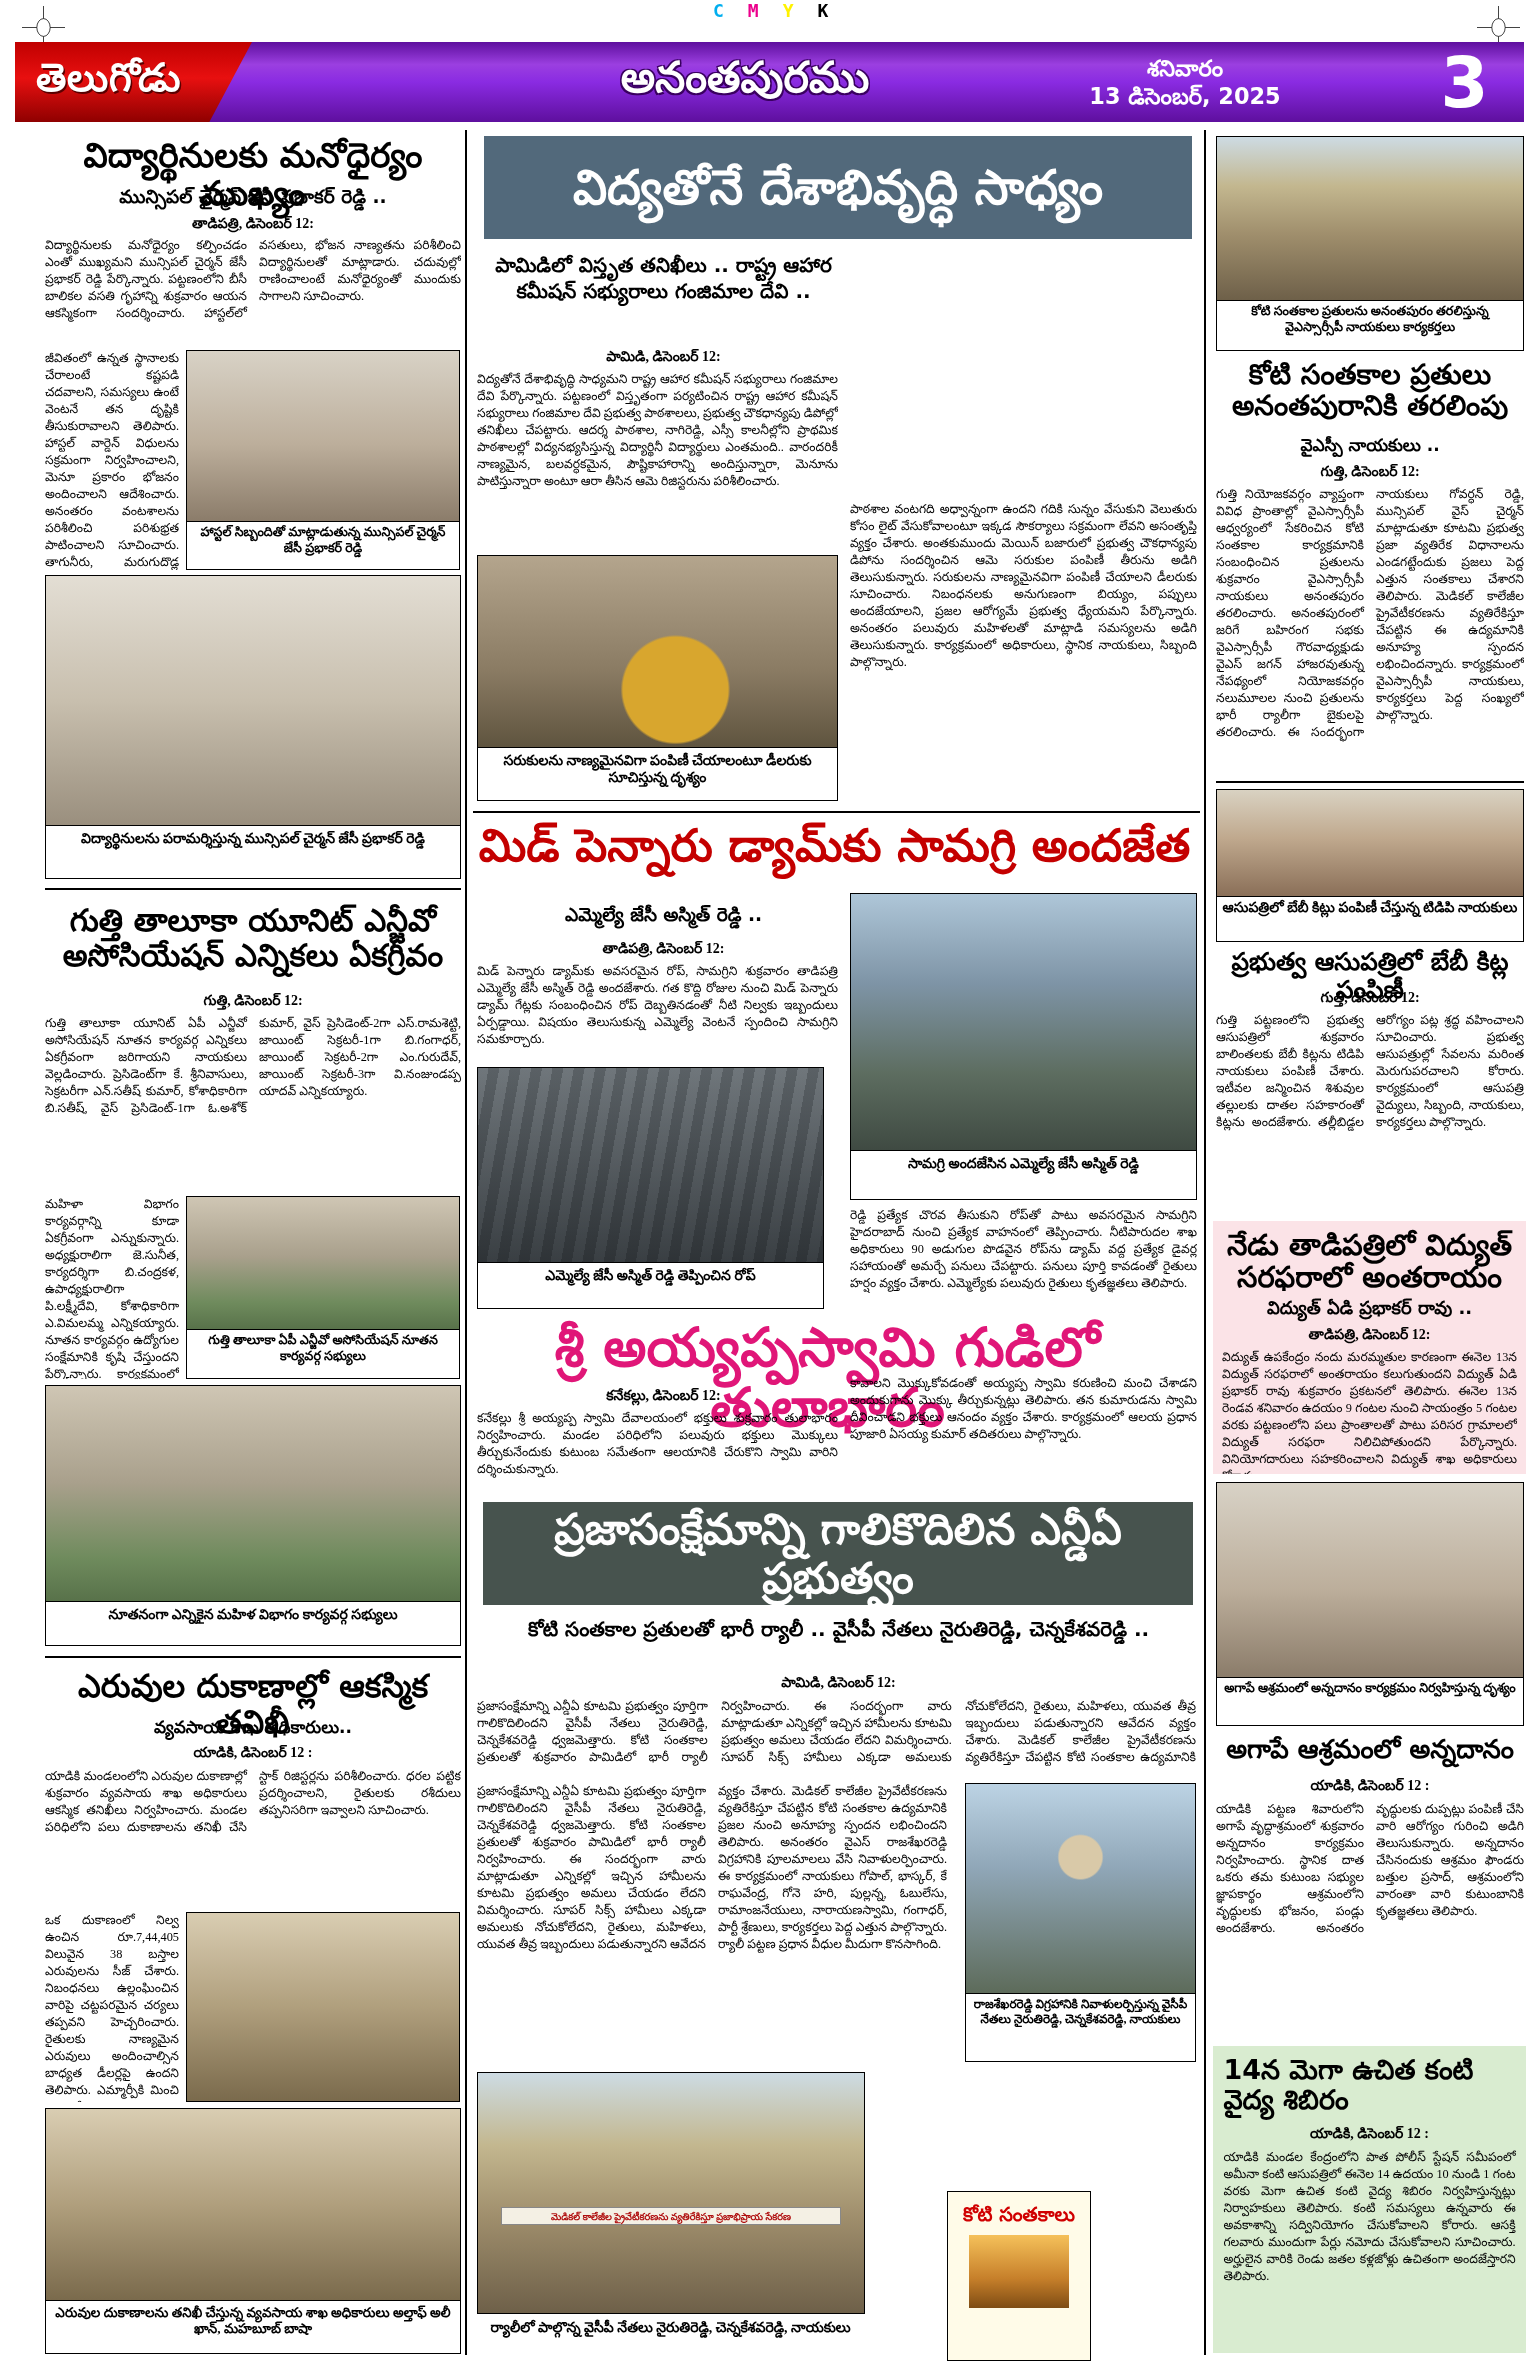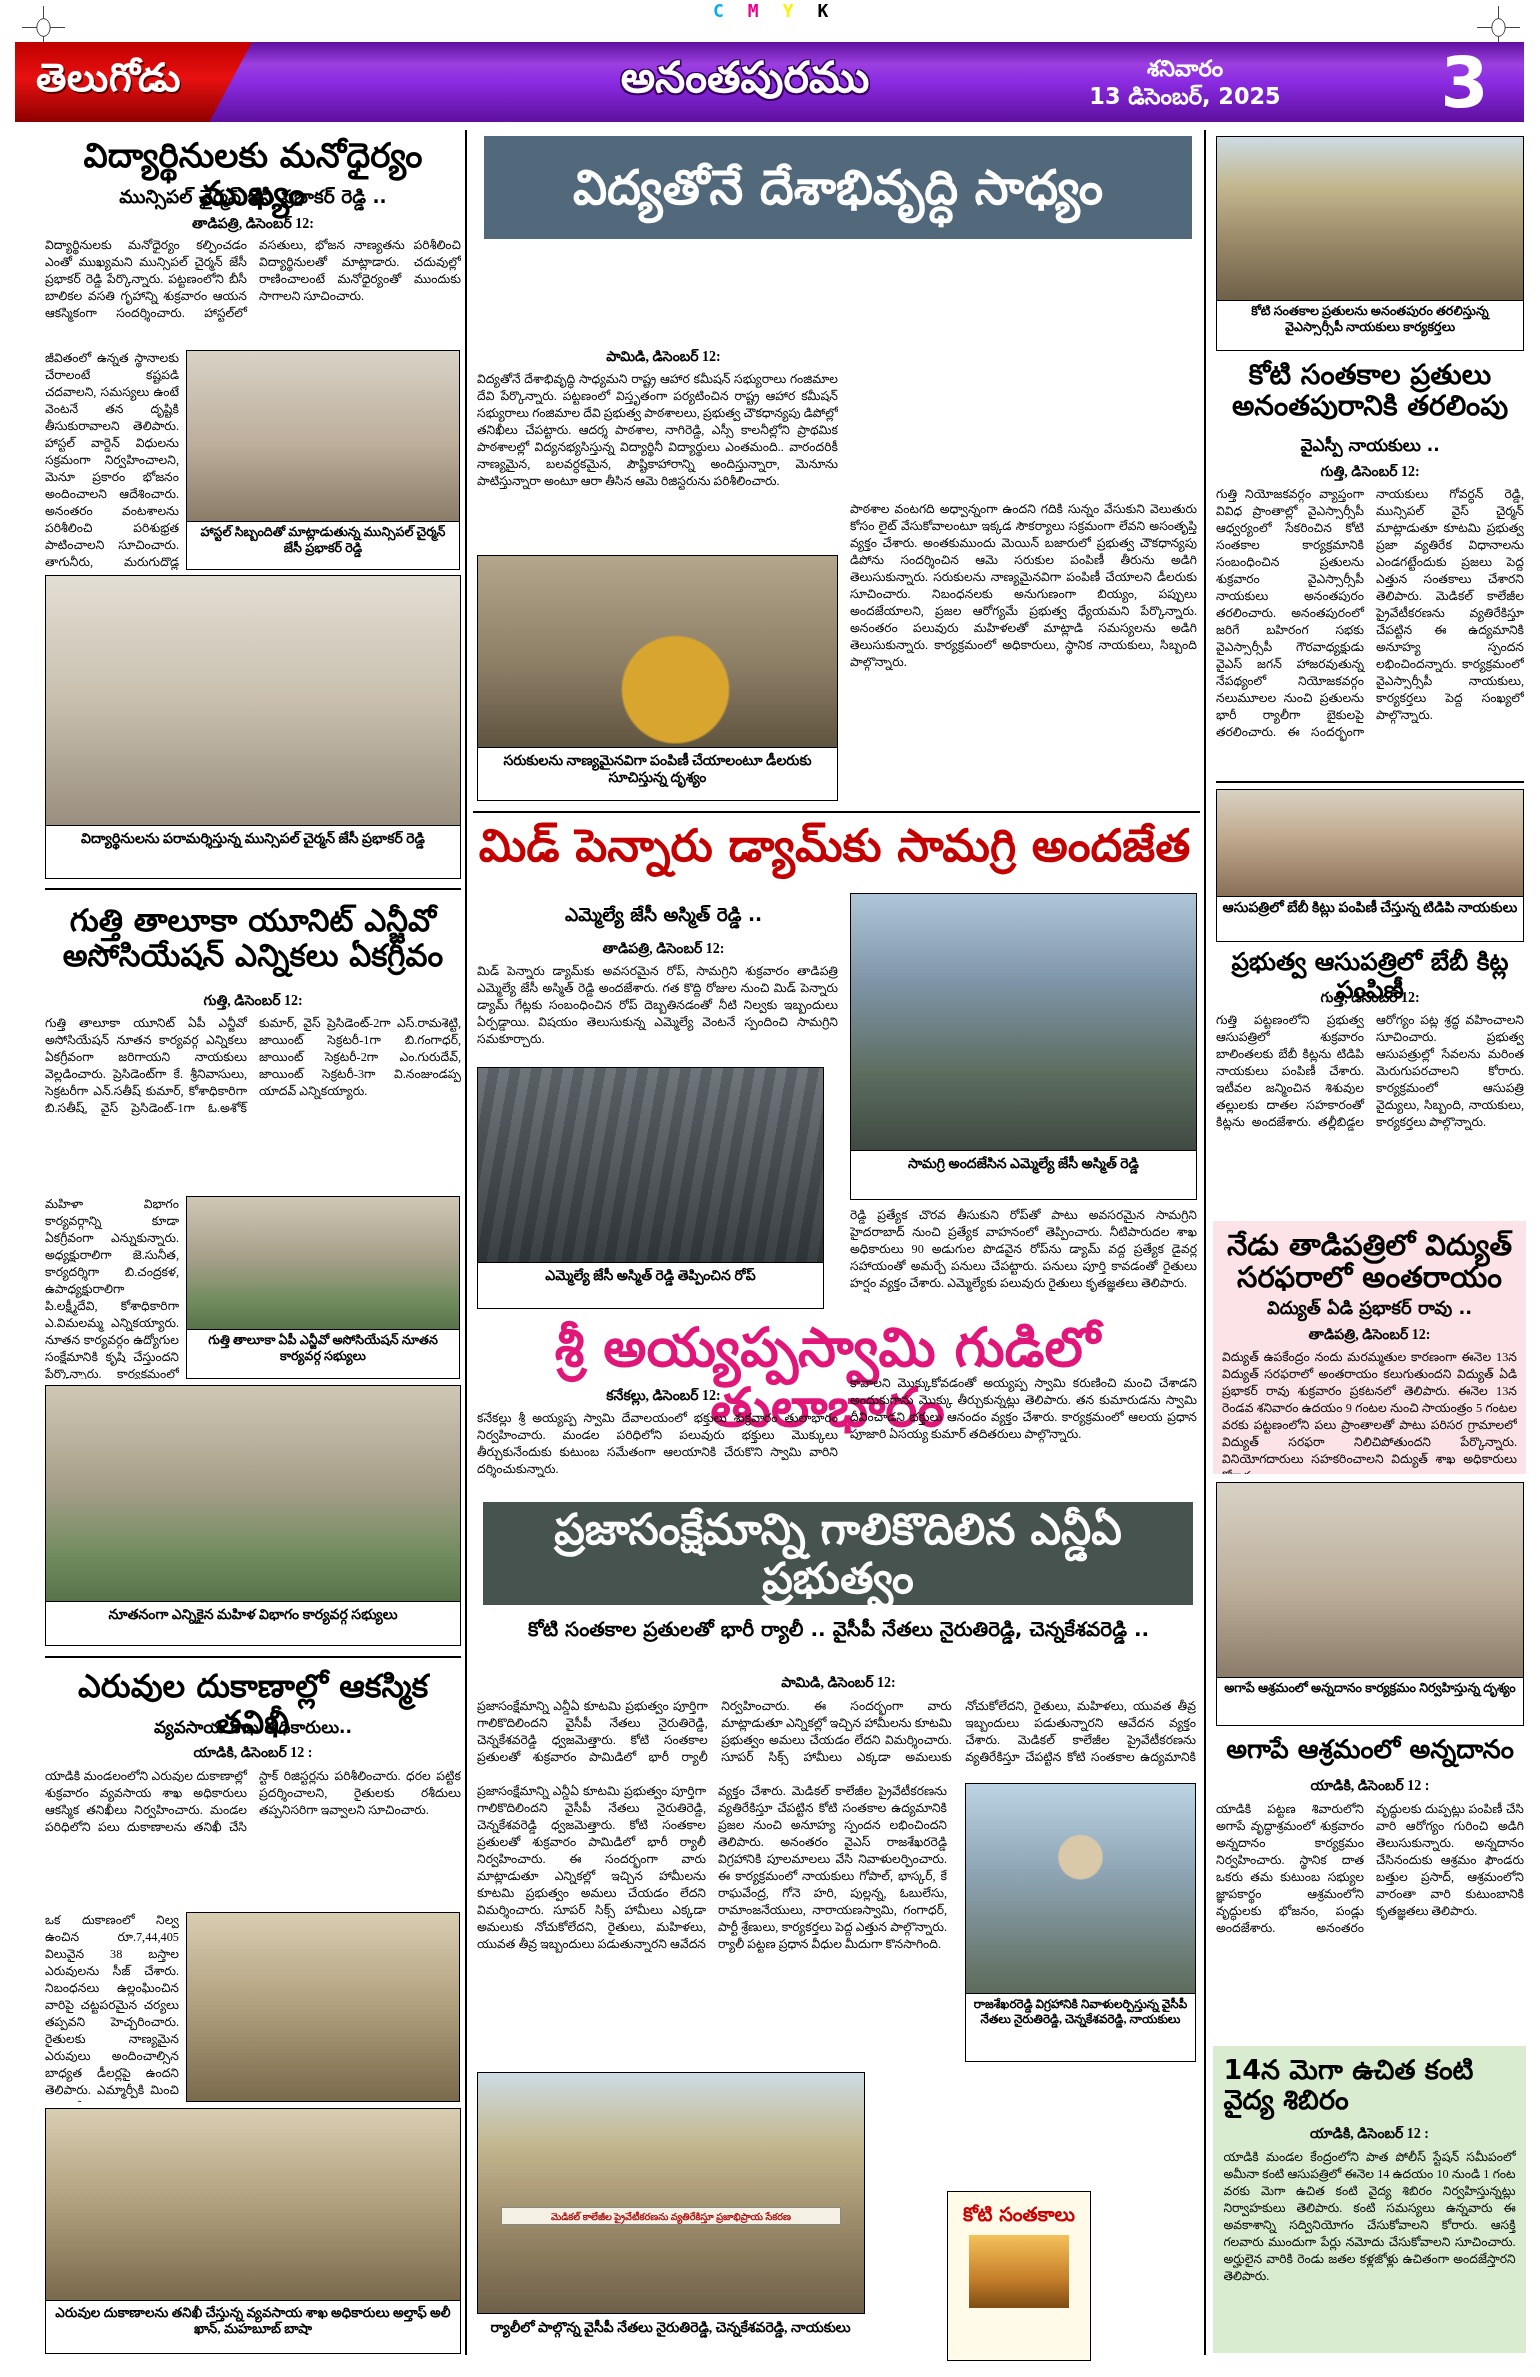--- a/index.html
+++ b/index.html
@@ -118,20 +118,21 @@
   <div class="abs bd" style="left:45px;top:1912px;width:134px;height:190px">ఒక దుకాణంలో నిల్వ ఉంచిన రూ.7,44,405 విలువైన 38 బస్తాల ఎరువులను సీజ్ చేశారు. నిబంధనలు ఉల్లంఘించిన వారిపై చట్టపరమైన చర్యలు తప్పవని హెచ్చరించారు. రైతులకు నాణ్యమైన ఎరువులు అందించాల్సిన బాధ్యత డీలర్లపై ఉందని తెలిపారు. ఎమ్మార్పీకి మించి విక్రయిస్తే కఠిన చర్యలు తీసుకుంటామని స్పష్టం చేశారు. ఈ తనిఖీల్లో అధికారులు, సిబ్బంది పాల్గొన్నారు.</div>
   <div class="abs ph p-shop" style="left:186px;top:1912px;width:274px;height:190px"></div>
   <div class="abs frame" style="left:45px;top:2108px;width:416px;height:246px">
     <div class="ph p-shop" style="width:100%;height:192px;border:none;border-bottom:1.5px solid #000"></div>
     <div class="cap" style="padding:3.7px 6px;font-size:13.4px">ఎరువుల దుకాణాలను తనిఖీ చేస్తున్న వ్యవసాయ శాఖ అధికారులు అల్తాఫ్ అలీ ఖాన్, మహబూబ్ బాషా</div>
   </div>
 
   <div class="abs" style="left:484px;top:136px;width:708px;height:103px;background:#52697b;display:flex;align-items:center;justify-content:center">
     <span class="h1" style="color:#fff;font-size:48px">విద్యతోనే దేశాభివృద్ధి సాధ్యం</span>
   </div>
+  <div class="abs sub" style="left:492px;top:252px;width:343px;font-size:20px">పామిడిలో విస్తృత తనిఖీలు .. రాష్ట్ర ఆహార కమీషన్ సభ్యురాలు గంజిమాల దేవి ..</div>
   <div class="abs dl" style="left:492px;top:349px;width:343px">పామిడి, డిసెంబర్ 12:</div>
   <div class="abs bd" style="left:477px;top:371px;width:361px;height:180px">విద్యతోనే దేశాభివృద్ధి సాధ్యమని రాష్ట్ర ఆహార కమీషన్ సభ్యురాలు గంజిమాల దేవి పేర్కొన్నారు. పట్టణంలో విస్తృతంగా పర్యటించిన రాష్ట్ర ఆహార కమీషన్ సభ్యురాలు గంజిమాల దేవి ప్రభుత్వ పాఠశాలలు, ప్రభుత్వ చౌకధాన్యపు డిపోల్లో తనిఖీలు చేపట్టారు. ఆదర్శ పాఠశాల, నాగిరెడ్డి, ఎస్సీ కాలనీల్లోని ప్రాథమిక పాఠశాలల్లో విద్యనభ్యసిస్తున్న విద్యార్థినీ విద్యార్థులు ఎంతమంది.. వారందరికీ నాణ్యమైన, బలవర్ధకమైన, పౌష్టికాహారాన్ని అందిస్తున్నారా, మెనూను పాటిస్తున్నారా అంటూ ఆరా తీసిన ఆమె రిజిస్టరును పరిశీలించారు.</div>
   <div class="abs frame" style="left:477px;top:555px;width:361px;height:246px">
     <div class="ph p-pot" style="width:100%;height:192px;border:none;border-bottom:1.5px solid #000"></div>
     <div class="cap" style="padding:3.7px 6px">సరుకులను నాణ్యమైనవిగా పంపిణీ చేయాలంటూ డీలరుకు సూచిస్తున్న దృశ్యం</div>
   </div>
   <div class="abs bd" style="left:850px;top:501px;width:347px;height:300px">పాఠశాల వంటగది అధ్వాన్నంగా ఉందని గదికి సున్నం వేసుకుని వెలుతురు కోసం లైట్ వేసుకోవాలంటూ ఇక్కడ సౌకర్యాలు సక్రమంగా లేవని అసంతృప్తి వ్యక్తం చేశారు. అంతకుముందు మెయిన్ బజారులో ప్రభుత్వ చౌకధాన్యపు డిపోను సందర్శించిన ఆమె సరుకుల పంపిణీ తీరును అడిగి తెలుసుకున్నారు. సరుకులను నాణ్యమైనవిగా పంపిణీ చేయాలని డీలరుకు సూచించారు. నిబంధనలకు అనుగుణంగా బియ్యం, పప్పులు అందజేయాలని, ప్రజల ఆరోగ్యమే ప్రభుత్వ ధ్యేయమని పేర్కొన్నారు. అనంతరం పలువురు మహిళలతో మాట్లాడి సమస్యలను అడిగి తెలుసుకున్నారు. కార్యక్రమంలో అధికారులు, స్థానిక నాయకులు, సిబ్బంది పాల్గొన్నారు.</div>
   <div class="abs hr" style="left:473px;top:811px;width:727px"></div>
 
   <div class="abs h1" style="left:477px;top:821px;width:715px;font-size:45px;color:#c40000">మిడ్ పెన్నారు డ్యామ్‌కు సామగ్రి అందజేత</div>

